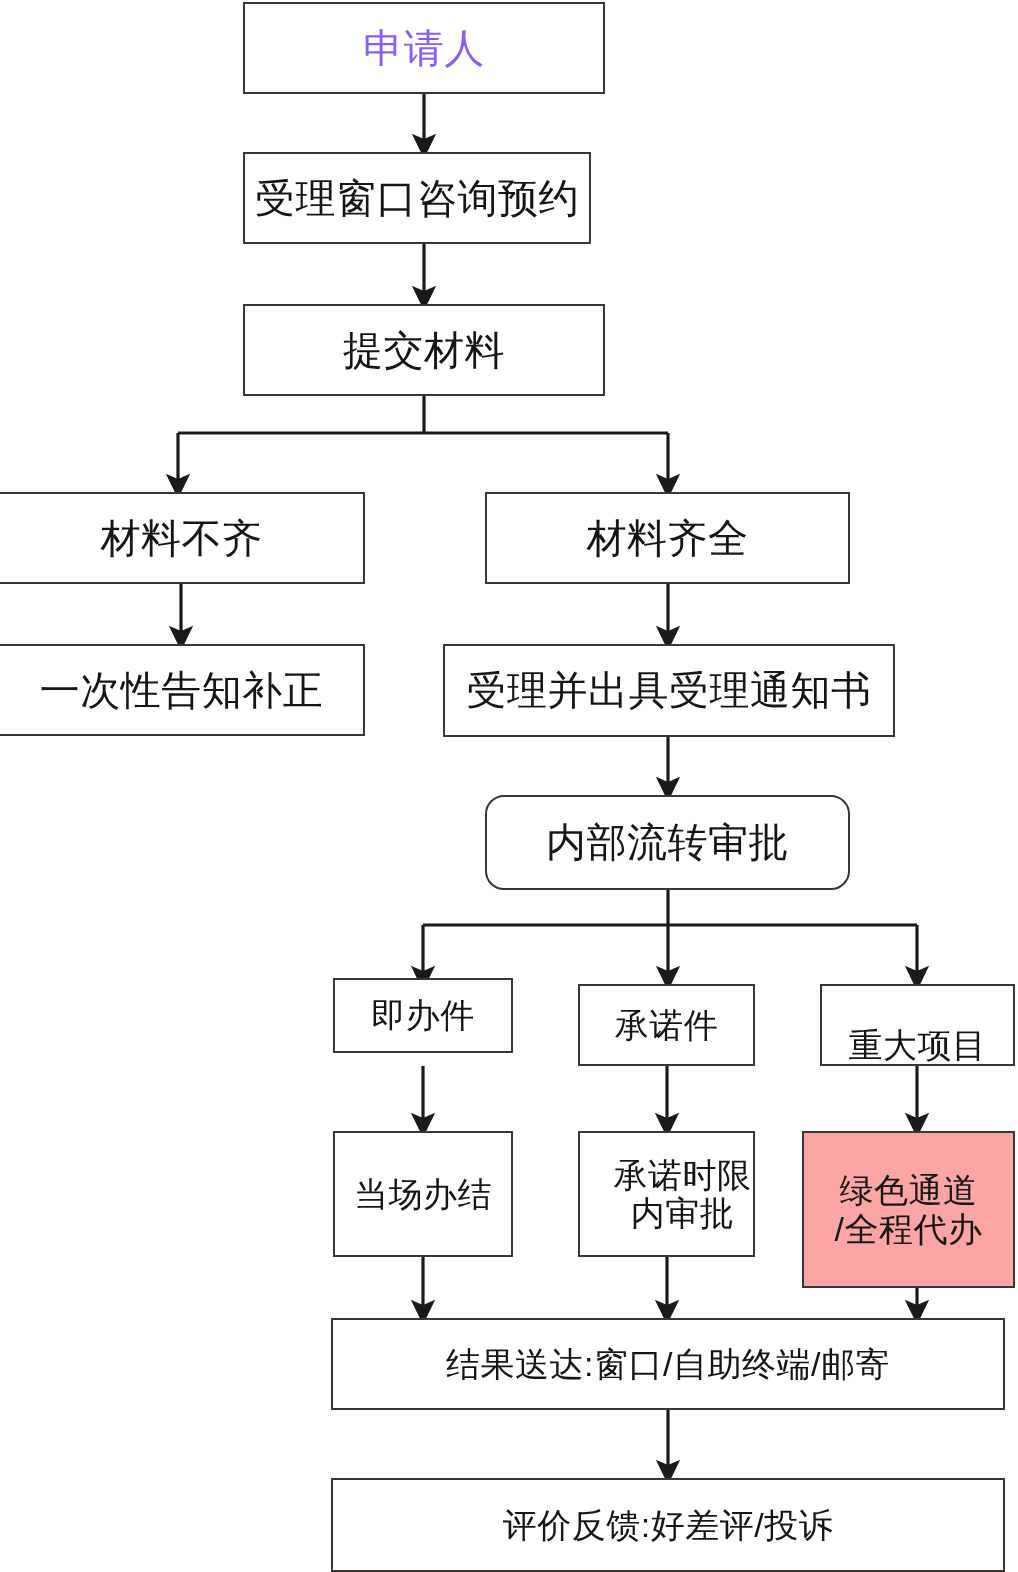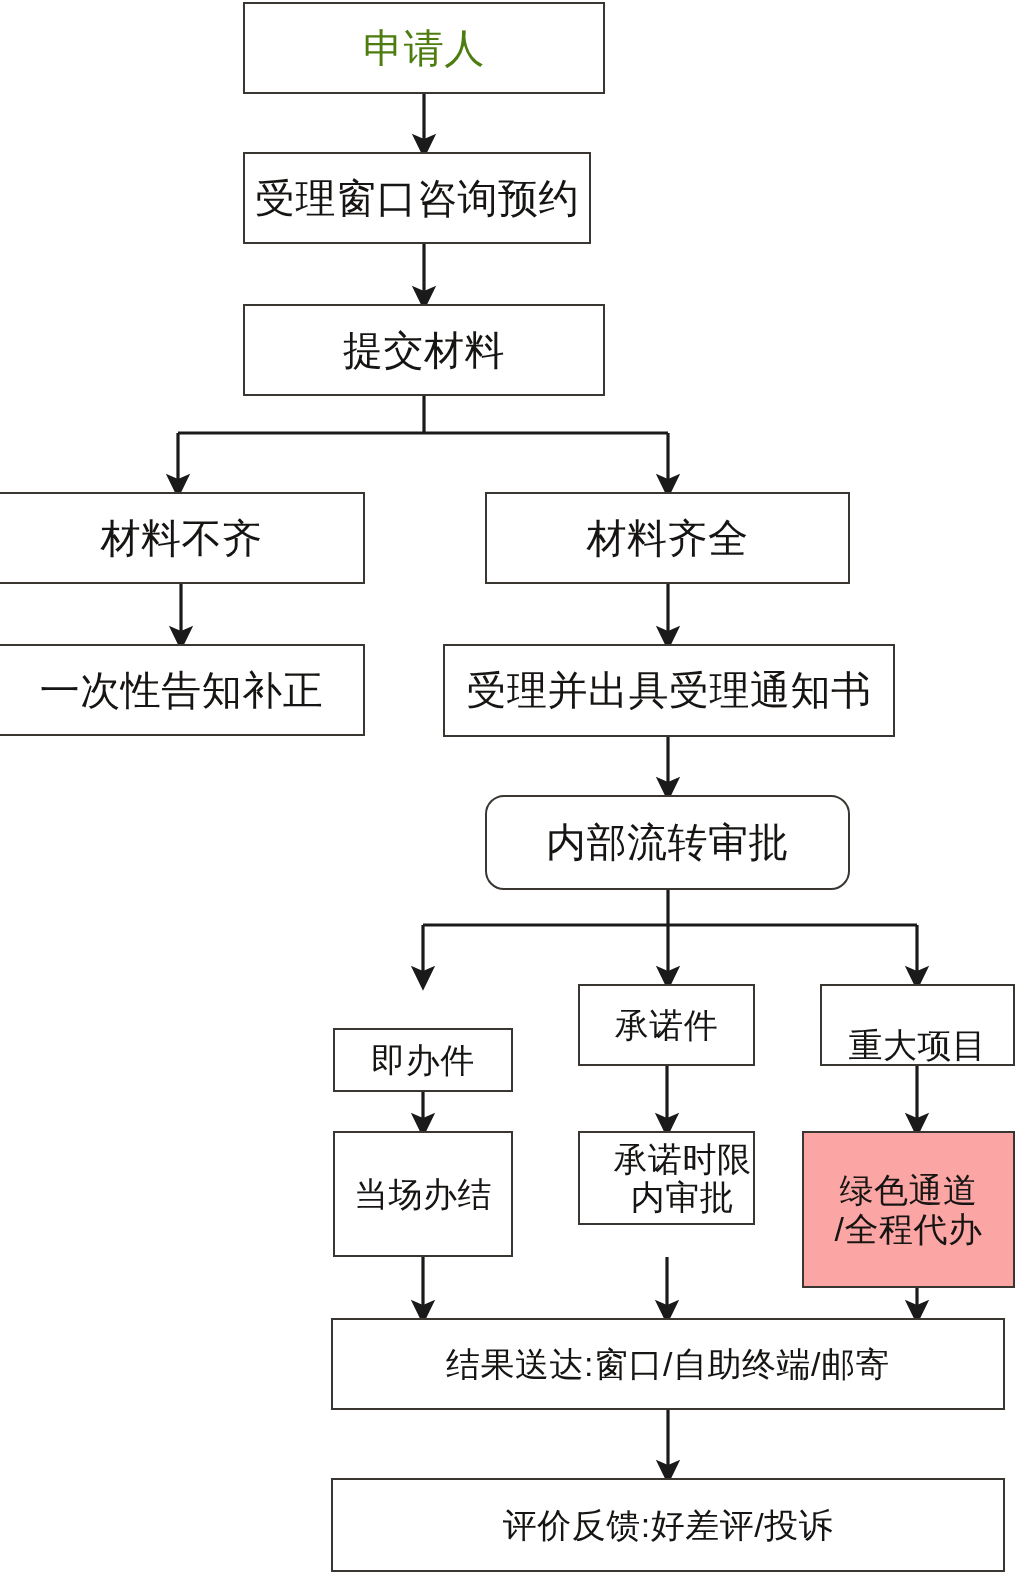--- a/index.html
+++ b/index.html
@@ -84,33 +84,33 @@
 
       <line x1="423" y1="1257" x2="423" y2="1312" marker-end="url(#arrowhead)"></line>
       <line x1="667" y1="1257" x2="667" y2="1312" marker-end="url(#arrowhead)"></line>
       <line x1="917" y1="1257" x2="917" y2="1312" marker-end="url(#arrowhead)"></line>
 
       <line x1="668" y1="1410" x2="668" y2="1472" marker-end="url(#arrowhead)"></line>
     </g>
   </svg>
 
   <div id="nodes-layer">
-      <div class="node-box" style="left: 243px; top: 2px; width: 362px; height: 92px; font-size: 40px; border-color: rgb(58, 54, 50); background: rgb(255, 255, 255); color: #4d7c0f;"><span class="node-label">申请人</span></div>
+      <div class="node-box" style="left: 243px; top: 2px; width: 362px; height: 92px; font-size: 40px; border-color: rgb(58, 54, 50); background: rgb(255, 255, 255); color: #8b5cf6;"><span class="node-label">申请人</span></div>
       <div class="node-box" style="left: 243px; top: 152px; width: 348px; height: 92px; font-size: 40px; border-color: rgb(58, 54, 50); background: rgb(255, 255, 255); color: rgb(23, 21, 19);"><span class="node-label">受理窗口咨询预约</span></div>
       <div class="node-box" style="left: 243px; top: 304px; width: 362px; height: 92px; font-size: 40px; border-color: rgb(58, 54, 50); background: rgb(255, 255, 255); color: rgb(23, 21, 19);"><span class="node-label">提交材料</span></div>
       <div class="node-box" style="left: -2px; top: 492px; width: 367px; height: 92px; font-size: 40px; border-color: rgb(58, 54, 50); background: rgb(255, 255, 255); color: rgb(23, 21, 19);"><span class="node-label">材料不齐</span></div>
       <div class="node-box" style="left: 485px; top: 492px; width: 365px; height: 92px; font-size: 40px; border-color: rgb(58, 54, 50); background: rgb(255, 255, 255); color: rgb(23, 21, 19);"><span class="node-label">材料齐全</span></div>
       <div class="node-box" style="left: -2px; top: 644px; width: 367px; height: 92px; font-size: 40px; border-color: rgb(58, 54, 50); background: rgb(255, 255, 255); color: rgb(23, 21, 19);"><span class="node-label">一次性告知补正</span></div>
       <div class="node-box" style="left: 443px; top: 644px; width: 452px; height: 93px; font-size: 40px; border-color: rgb(58, 54, 50); background: rgb(255, 255, 255); color: rgb(23, 21, 19); align-items: center;"><span class="node-label">受理并出具受理通知书</span></div>
       <div class="node-box" style="left: 485px; top: 795px; width: 365px; height: 95px; font-size: 40px; border-color: rgb(58, 54, 50); background: rgb(255, 255, 255); color: rgb(23, 21, 19); border-radius: 19px;"><span class="node-label">内部流转审批</span></div>
-      <div class="node-box" style="left: 333px; top: 1028px; width: 180px; height: 64px; font-size: 34px; border-color: rgb(58, 54, 50); background: rgb(255, 255, 255); color: rgb(23, 21, 19);"><span class="node-label">即办件</span></div>
+      <div class="node-box" style="left: 333px; top: 978px; width: 180px; height: 75px; font-size: 34px; border-color: rgb(58, 54, 50); background: rgb(255, 255, 255); color: rgb(23, 21, 19);"><span class="node-label">即办件</span></div>
       <div class="node-box" style="left: 578px; top: 984px; width: 177px; height: 82px; font-size: 34px; border-color: rgb(58, 54, 50); background: rgb(255, 255, 255); color: rgb(23, 21, 19);"><span class="node-label">承诺件</span></div>
       <div class="node-box" style="left: 820px; top: 984px; width: 195px; height: 82px; font-size: 34px; border-color: rgb(58, 54, 50); background: rgb(255, 255, 255); color: rgb(23, 21, 19); align-items: flex-end;"><span class="node-label">重大项目</span></div>
       <div class="node-box" style="left: 333px; top: 1131px; width: 180px; height: 126px; font-size: 34px; border-color: rgb(58, 54, 50); background: rgb(255, 255, 255); color: rgb(23, 21, 19);"><span class="node-label">当场办结</span></div>
-      <div class="node-box" style="left: 578px; top: 1131px; width: 177px; height: 94px; font-size: 34px; border-color: rgb(58, 54, 50); background: rgb(255, 255, 255); color: rgb(23, 21, 19); padding-left: 32px;"><span class="node-label">承诺时限
+      <div class="node-box" style="left: 578px; top: 1131px; width: 177px; height: 126px; font-size: 34px; border-color: rgb(58, 54, 50); background: rgb(255, 255, 255); color: rgb(23, 21, 19); padding-left: 32px;"><span class="node-label">承诺时限
 内审批</span></div>
       <div class="node-box" style="left: 802px; top: 1131px; width: 213px; height: 157px; font-size: 34px; border-color: rgb(58, 54, 50); background: #fca5a5; color: rgb(23, 21, 19);"><span class="node-label">绿色通道
 /全程代办</span></div>
       <div class="node-box" style="left: 331px; top: 1318px; width: 674px; height: 92px; font-size: 34px; border-color: rgb(58, 54, 50); background: rgb(255, 255, 255); color: rgb(23, 21, 19);"><span class="node-label">结果送达:窗口/自助终端/邮寄</span></div>
       <div class="node-box" style="left: 331px; top: 1478px; width: 674px; height: 94px; font-size: 34px; border-color: rgb(58, 54, 50); background: rgb(255, 255, 255); color: rgb(23, 21, 19);"><span class="node-label">评价反馈:好差评/投诉</span></div>
     </div>
 
 </div>
 
 </body></html>

